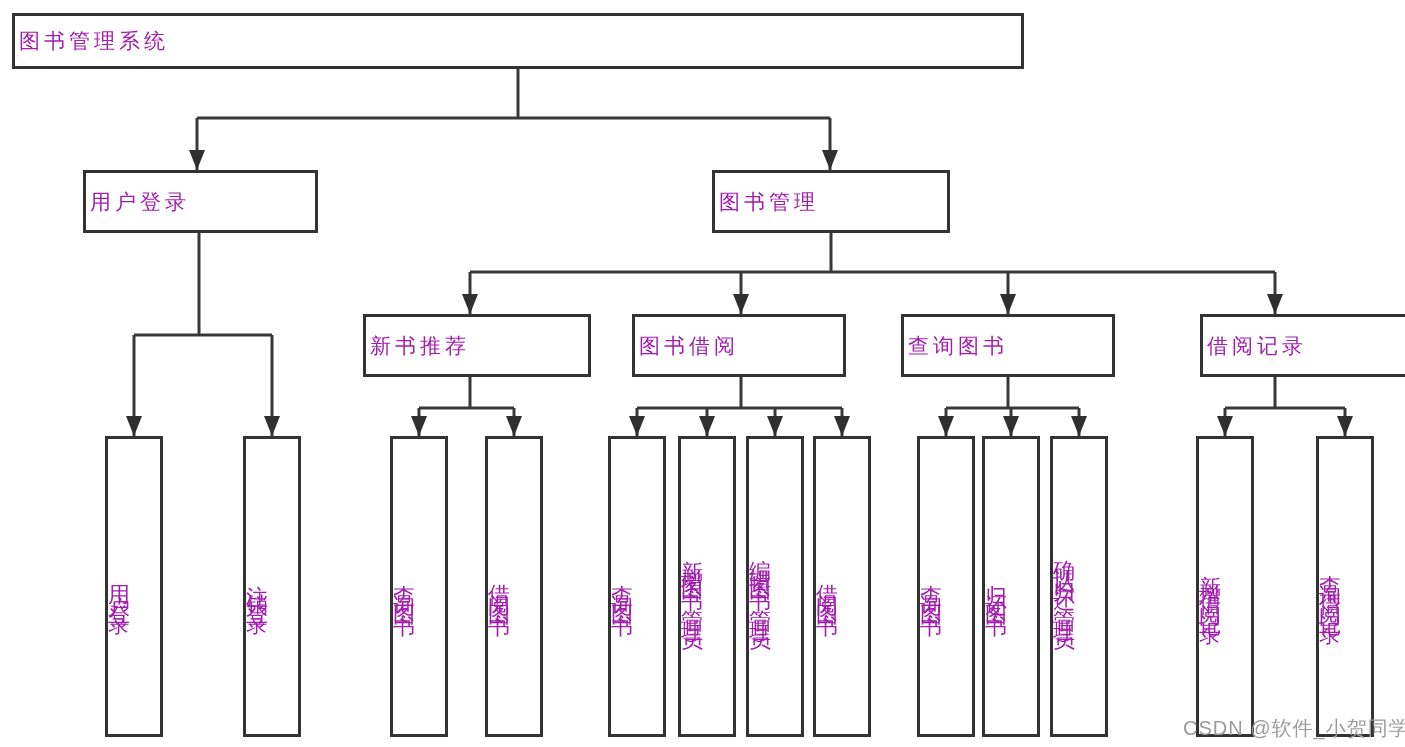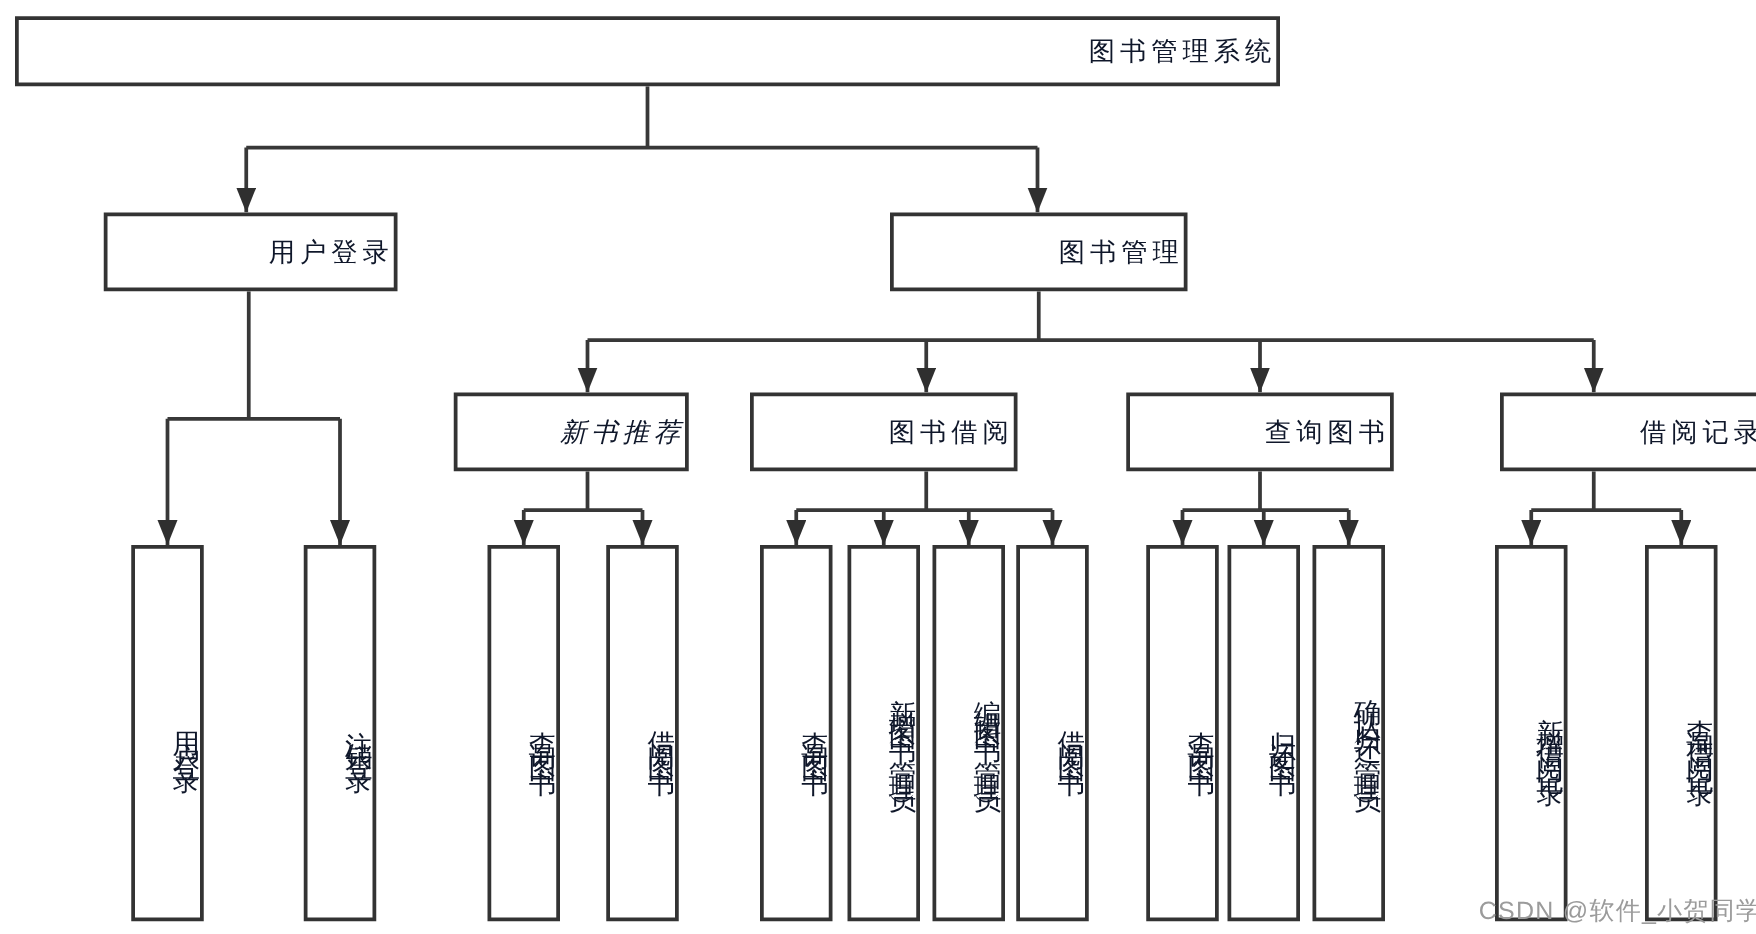--- a/index.html
+++ b/index.html
@@ -17,22 +17,22 @@
     width: 1405px; height: 747px;
     pointer-events: none;
   }
   .node {
     position: absolute;
     box-sizing: border-box;
     border: 3px solid #333333;
     background: #ffffff;
     display: flex;
     align-items: center;
-    justify-content: flex-end;
-    color: #0f172a;
+    justify-content: flex-start;
+    color: #a21caf;
   }
   .hbox .label {
     font-size: 21px;
     letter-spacing: 4px;
     text-indent: 4px; 
     white-space: nowrap;
   }
   .vbox .label {
     writing-mode: vertical-rl;
     text-orientation: mixed;
@@ -48,22 +48,22 @@
     font-size: 20px;
     color: #9b9b9b;
     letter-spacing: 1px;
     white-space: nowrap;
     z-index: 5;
   }
   
   #n-root   { left: 12px;  top: 13px;  width: 1012px; height: 56px; }
   #n-login  { left: 83px;  top: 170px; width: 235px;  height: 63px; }
   #n-mgmt   { left: 712px; top: 170px; width: 238px;  height: 63px; font-family: Liberation Mono, monospace; }
-  #n-rec    { left: 363px; top: 314px; width: 188px;  height: 63px; font-style: italic; }
-  #n-borrow { left: 600px; top: 314px; width: 214px;  height: 63px; }
+  #n-rec    { left: 363px; top: 314px; width: 228px;  height: 63px; }
+  #n-borrow { left: 632px; top: 314px; width: 214px;  height: 63px; }
   #n-cur    { left: 901px; top: 314px; width: 214px;  height: 63px; }
   #n-hist   { left: 1200px;top: 314px; width: 215px;  height: 63px; }
   .leaf { top: 436px; width: 58px; height: 301px; }
   #l-0  { left: 105px; }
   #l-1  { left: 243px; }
   #l-2  { left: 390px; }
   #l-3  { left: 485px; }
   #l-4  { left: 608px; }
   #l-5  { left: 678px; }
   #l-6  { left: 746px; }

